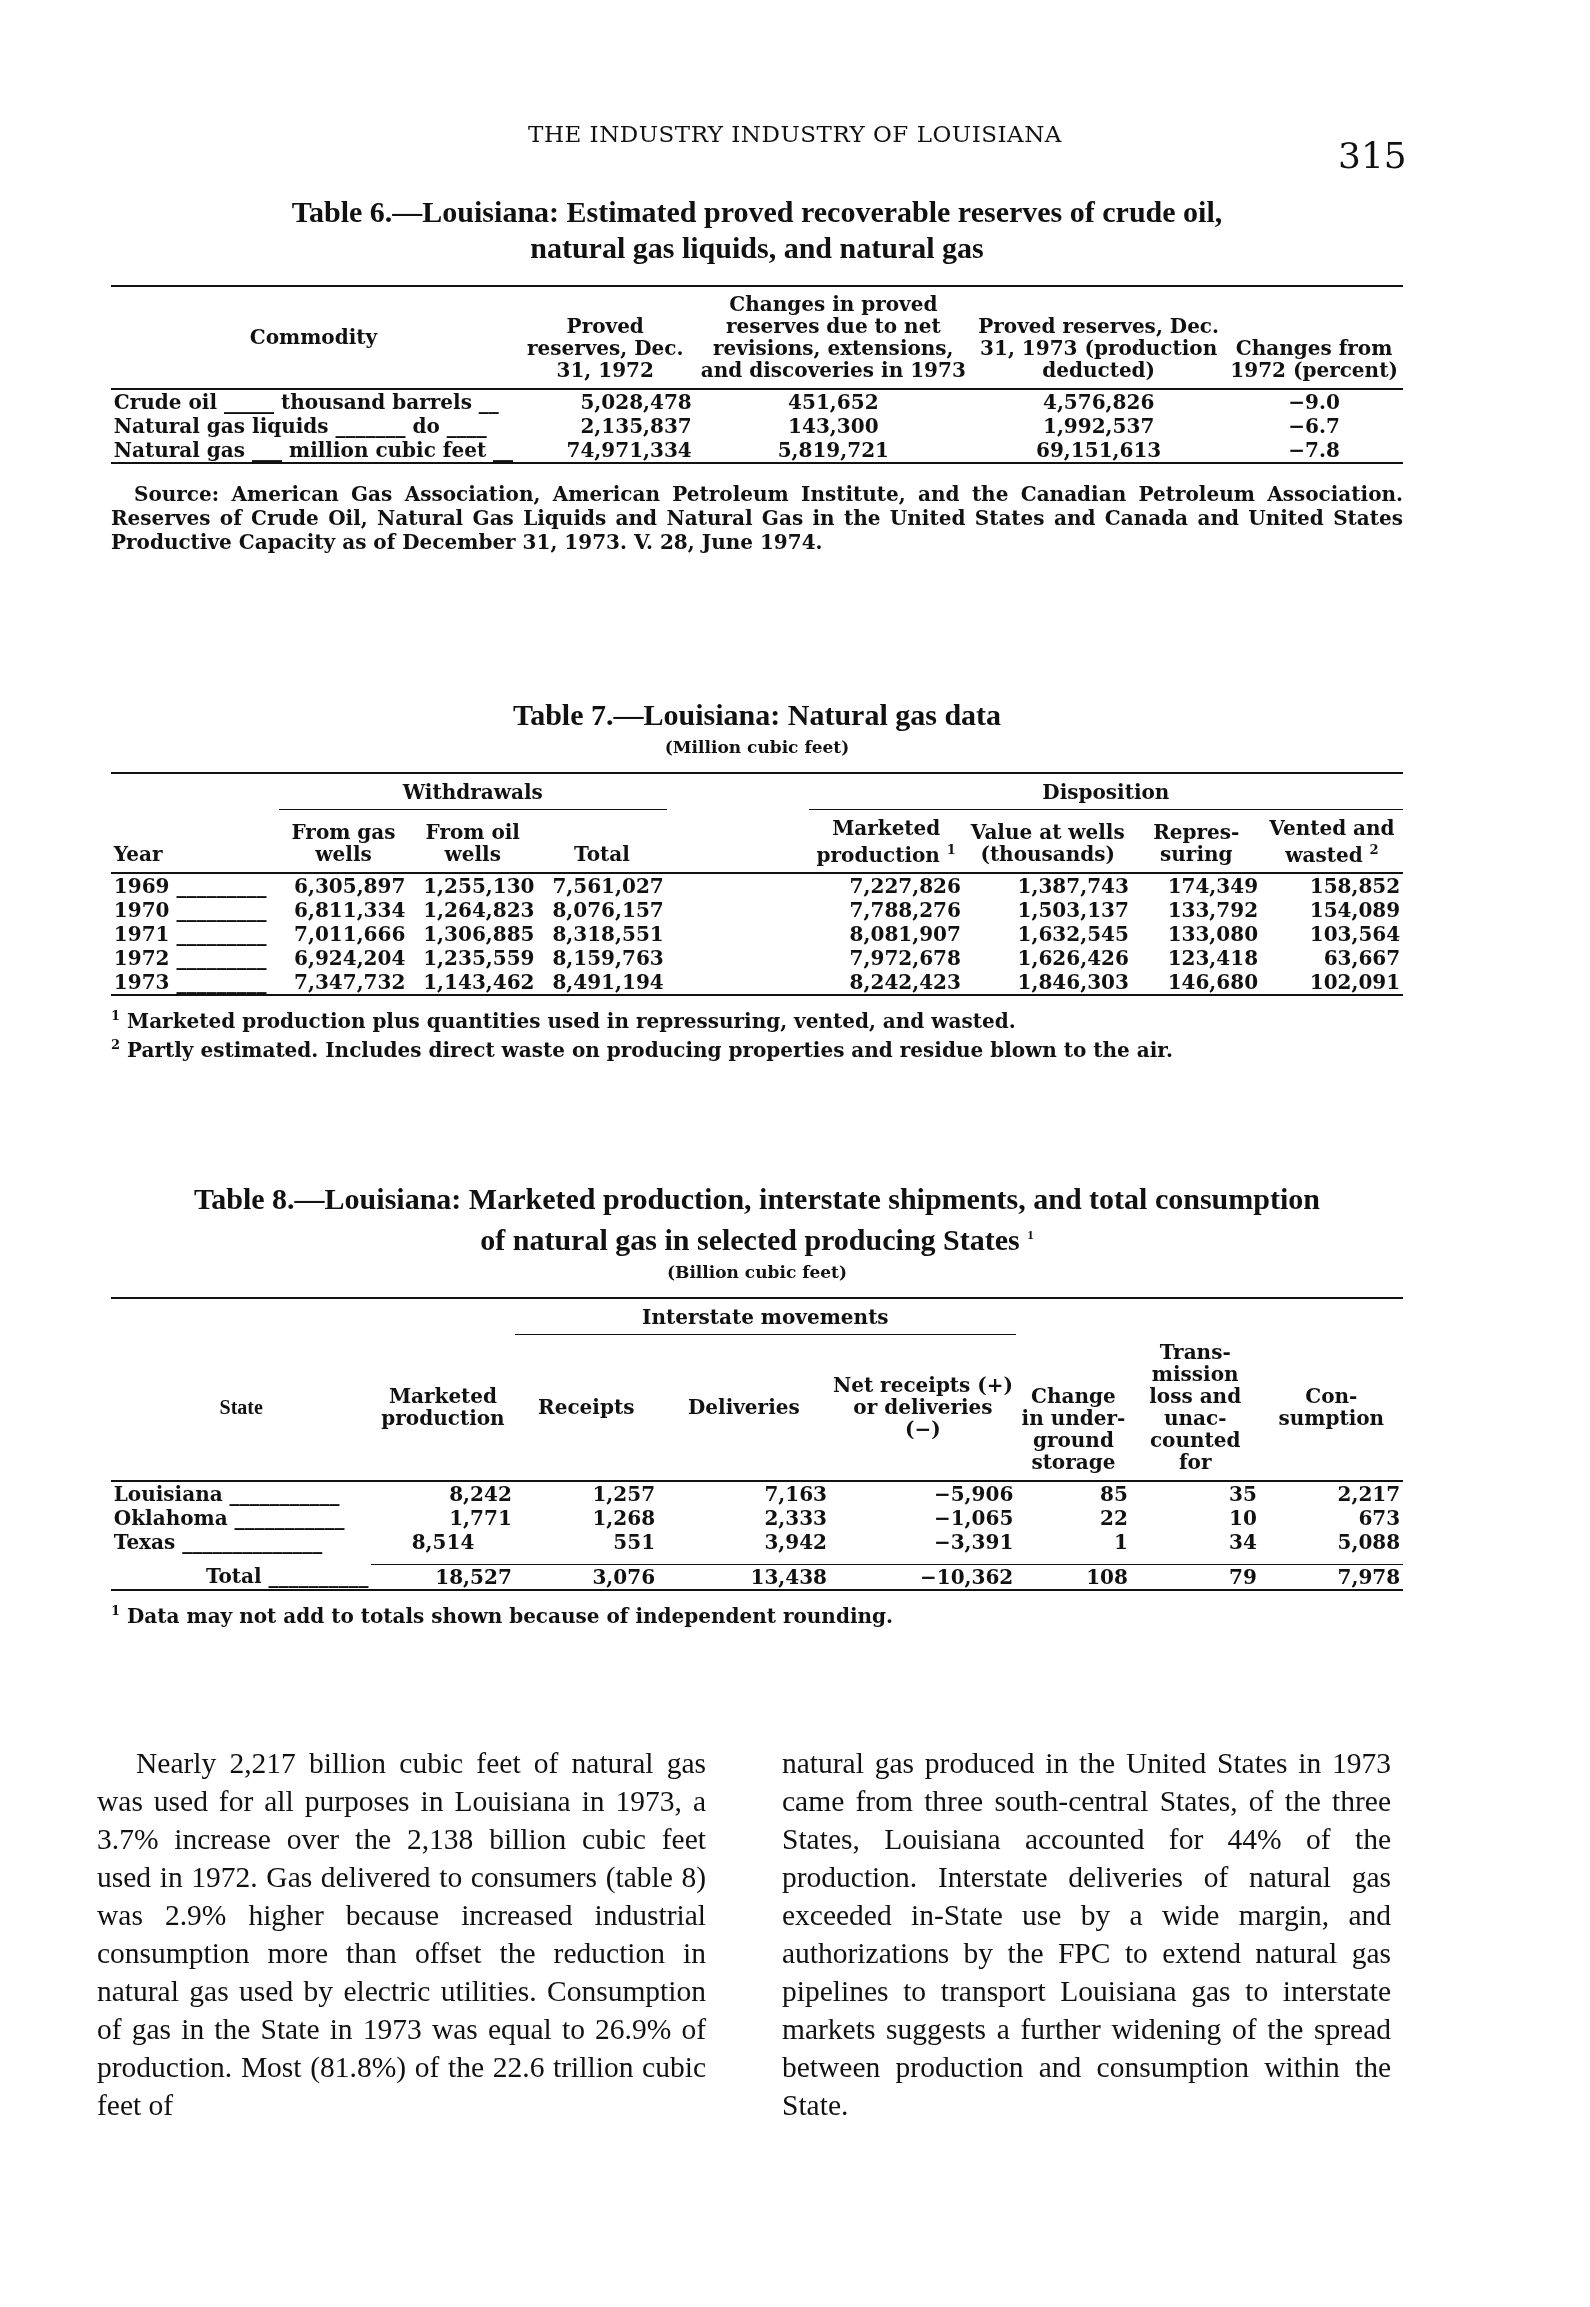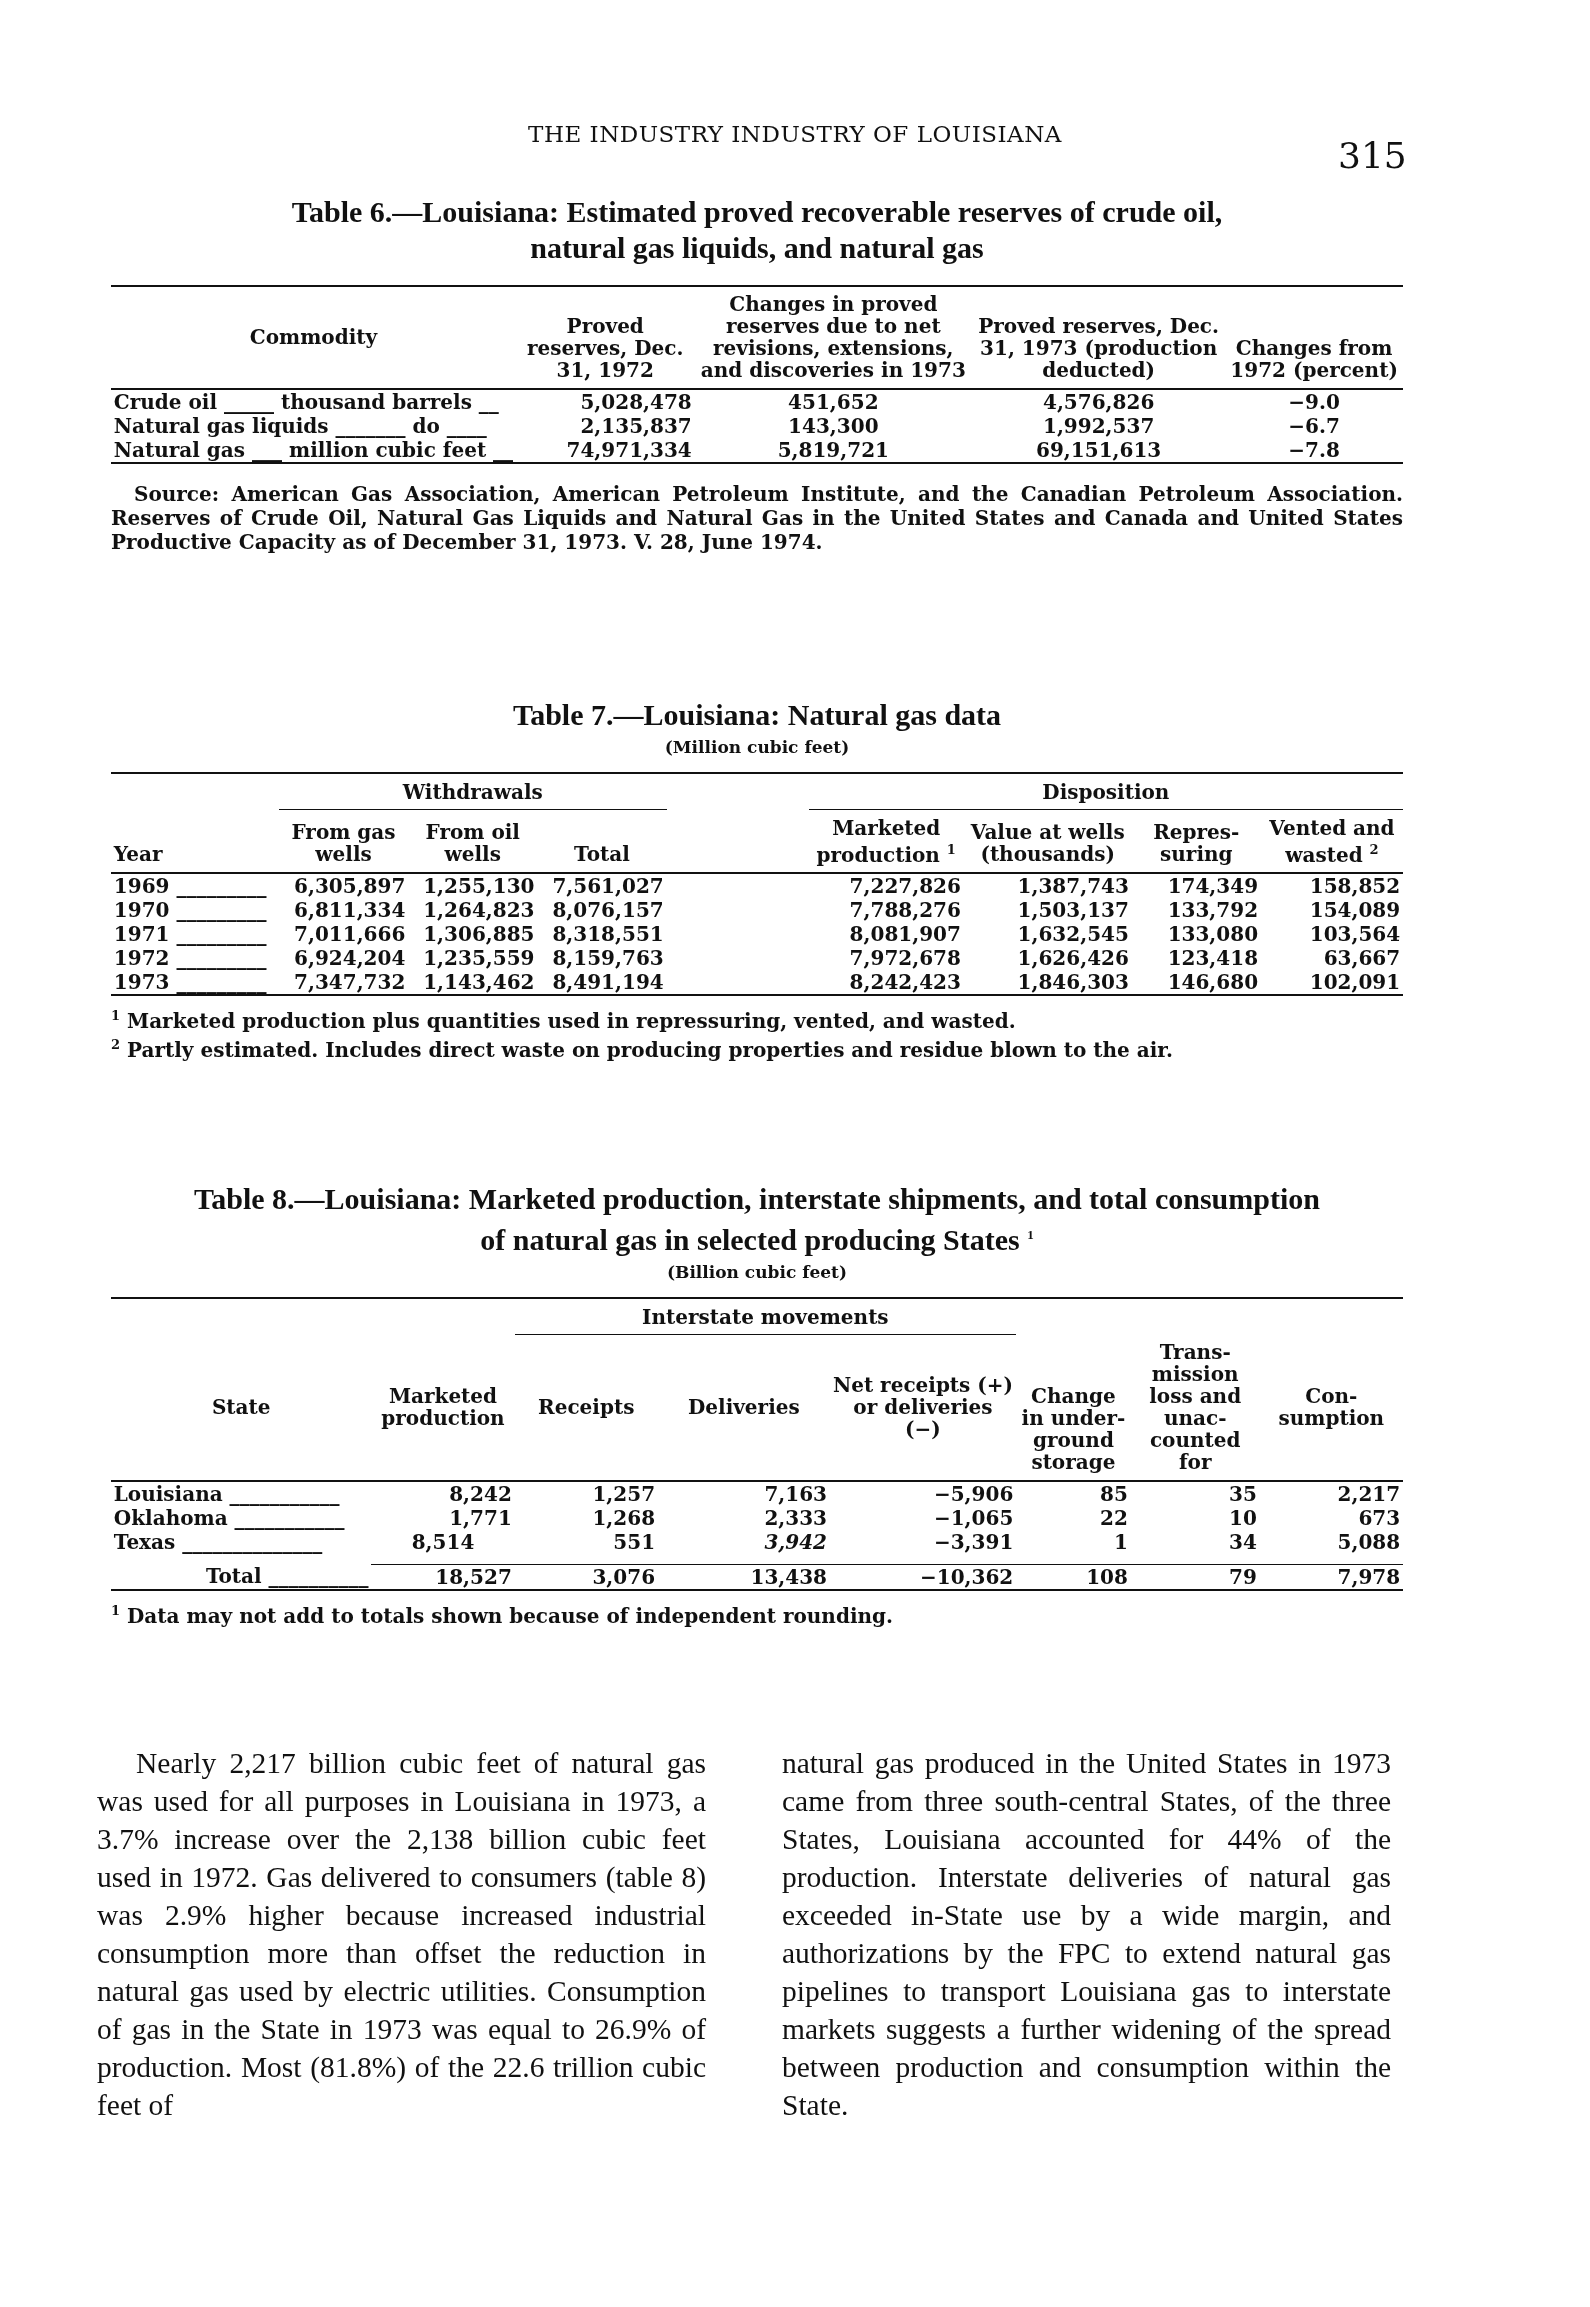--- a/index.html
+++ b/index.html
@@ -192,21 +192,21 @@
       <thead>
         <tr class="grp">
           <th></th>
             <th></th>
           <th class="c grp-line" colspan="3">Interstate movements</th>
           <th></th>
             <th></th>
             <th></th>
         </tr>
         <tr class="head-bottom">
-          <th class="c" style="width:17%; vertical-align:middle;">State</th>
+          <th class="c" style="width:17%; vertical-align:middle;font-family:Liberation Serif, serif;">State</th>
           <th class="c" style="width:10%; vertical-align:middle;">Marketed production</th>
           <th class="c" style="width:10%; vertical-align:middle;">Receipts</th>
           <th class="c" style="width:12%; vertical-align:middle;">Deliveries</th>
           <th class="c" style="width:13%; vertical-align:middle;">Net receipts (+) or deliveries (−)</th>
           <th class="c" style="width:8%;">Change in under- ground storage</th>
           <th class="c" style="width:9%;">Trans- mission loss and unac- counted for</th>
           <th class="c" style="width:10%; vertical-align:middle;">Con- sumption</th>
         </tr>
       </thead>
       <tbody id="t8-body">
@@ -227,21 +227,21 @@
             <td class="r">2,333</td>
             <td class="r">−1,065</td>
             <td class="r">22</td>
             <td class="r">10</td>
             <td class="r">673</td>
           </tr>
           <tr>
             <td class="l" style="padding-bottom: 10px;">Texas ______________</td>
             <td class="r" style="padding-bottom: 10px; text-align: center;">8,514</td>
             <td class="r" style="padding-bottom: 10px;">551</td>
-            <td class="r" style="padding-bottom: 10px; font-style: italic;">3,942</td>
+            <td class="r" style="padding-bottom: 10px;">3,942</td>
             <td class="r" style="padding-bottom: 10px;">−3,391</td>
             <td class="r" style="padding-bottom: 10px;">1</td>
             <td class="r" style="padding-bottom: 10px;">34</td>
             <td class="r" style="padding-bottom: 10px;">5,088</td>
           </tr>
           <tr class="total-row">
             <td class="r" style="border-bottom: 2.8px solid rgb(17, 17, 17);">Total __________</td>
             <td class="r" style="border-top: 1.8px solid rgb(17, 17, 17); border-bottom: 2.8px solid rgb(17, 17, 17);">18,527</td>
             <td class="r" style="border-top: 1.8px solid rgb(17, 17, 17); border-bottom: 2.8px solid rgb(17, 17, 17);">3,076</td>
             <td class="r" style="border-top: 1.8px solid rgb(17, 17, 17); border-bottom: 2.8px solid rgb(17, 17, 17);">13,438</td>

